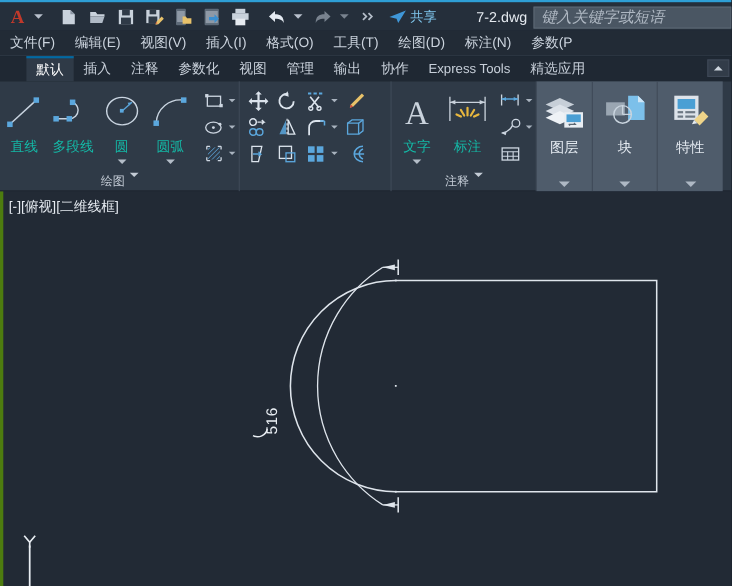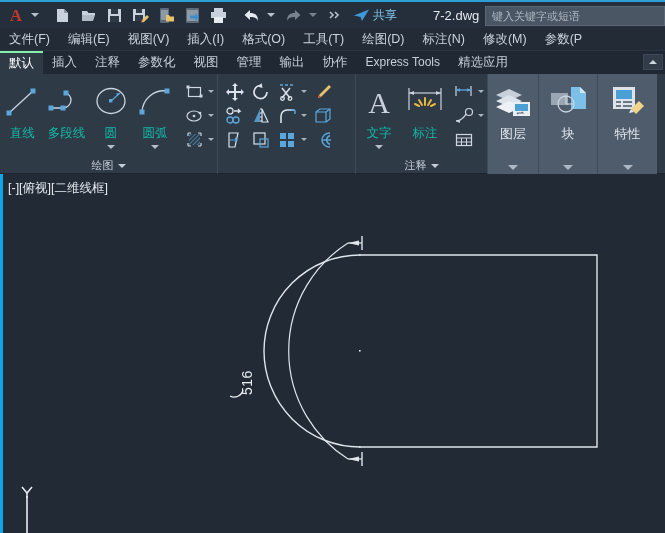--- a/index.html
+++ b/index.html
@@ -49,21 +49,21 @@
     margin-left: 22px; width: 0; height: 0;
     border-top: 4px solid transparent; border-bottom: 4px solid transparent;
     border-left: 5px solid #9aa4b2;
   }
   .searchbox {
     position: absolute; right: 0; top: 4px; width: 180px; height: 20px;
     background: #4a5663; border: 1px solid #5b6774;
     display: flex; align-items: center; padding-left: 6px;
   }
   .searchbox span {
-    font-size: 11px; color: #aeb7c2; 
+    font-size: 14px; color: #aeb7c2; font-style: italic;
   }
 
   
   .menubar {
     position: absolute; left: 0; top: 28px; width: 665px; height: 23px;
     background: #222b36; display: flex; align-items: center;
     border-bottom: 1px solid #2b3541;
   }
   .menu-item {
     padding: 0 9px; font-size: 12.5px; color: #ccd4de; white-space: nowrap;
@@ -74,22 +74,23 @@
   .ribbontabs {
     position: absolute; left: 0; top: 51px; width: 665px; height: 23px;
     background: #1f2833; display: flex; align-items: flex-end;
   }
   .rtab {
     padding: 0 9px; height: 23px; line-height: 23px;
     font-size: 12.5px; color: #c8d0da; white-space: nowrap;
   }
   .rtab.active {
     background: #2f3a47; color: #ffffff;
-    border-top: 2px solid #86efac;
+    border-top: 2px solid #0369a1;
     line-height: 21px;
+    margin-left: 24px;
   }
   .rtab.en { font-size: 12px; }
   .ribbon-collapse {
     position: absolute; right: 2px; top: 3px; width: 20px; height: 16px;
     background: #323c49; border: 1px solid #3e4857;
     display: flex; align-items: center; justify-content: center;
   }
   .tri-up {
     width: 0; height: 0;
     border-left: 4px solid transparent; border-right: 4px solid transparent;
@@ -104,21 +105,21 @@
   }
   .panel {
     position: relative; height: 100px;
     border-right: 1px solid #3f4a58;
     display: flex; flex-direction: column;
   }
   .panel.hl { background: #4f5c6b; }
   .panel-body { flex: 1; display: flex; align-items: flex-start; padding-top: 4px; }
   .panel-title {
     height: 17px; font-size: 11px; color: #c4ccd6;
-    display: flex; align-items: center; justify-content: center; gap: 4px;
+    display: flex; justify-content: center; gap: 4px;
   }
   .panel-title .tri {
     width: 0; height: 0;
     border-left: 4px solid transparent; border-right: 4px solid transparent;
     border-top: 4px solid #c4ccd6;
   }
 
   .bigbtn {
     width: 46px; display: flex; flex-direction: column; align-items: center;
     padding-top: 2px;
@@ -151,21 +152,21 @@
   .sdrop {
     width: 0; height: 0; margin-left: 1px; margin-right: 3px;
     border-left: 3.5px solid transparent; border-right: 3.5px solid transparent;
     border-top: 3.5px solid #a9b3bf;
   }
 
   
   .viewport {
     position: absolute; left: 0; top: 174px; width: 665px; height: 359px;
     background: #222a35; overflow: hidden;
-    border-left: 3px solid #0ea5e9;
+    border-left: 3px solid #4d7c0f;
     padding-left: 22px;
   }
   .vplabel {
     position: absolute; left: 5px; top: 6px; font-size: 12.5px; color: #e6ebf1;
     white-space: nowrap;
   }
   .dimtext {
     position: absolute; font-size: 14px; color: #e9eef3;
     font-family: "Liberation Sans", sans-serif;
     transform: rotate(-90deg); transform-origin: left top; white-space: nowrap;
@@ -282,21 +283,20 @@
 
   <div class="menubar">
     <div class="menu-item">文件(F)</div>
     <div class="menu-item">编辑(E)</div>
     <div class="menu-item">视图(V)</div>
     <div class="menu-item">插入(I)</div>
     <div class="menu-item">格式(O)</div>
     <div class="menu-item">工具(T)</div>
     <div class="menu-item">绘图(D)</div>
     <div class="menu-item">标注(N)</div>
-    <div class="menu-item">修改(M)</div>
     <div class="menu-item">参数(P</div>
   </div>
 
   <div class="ribbontabs">
     <div class="rtab active">默认</div>
     <div class="rtab">插入</div>
     <div class="rtab">注释</div>
     <div class="rtab">参数化</div>
     <div class="rtab">视图</div>
     <div class="rtab">管理</div>

